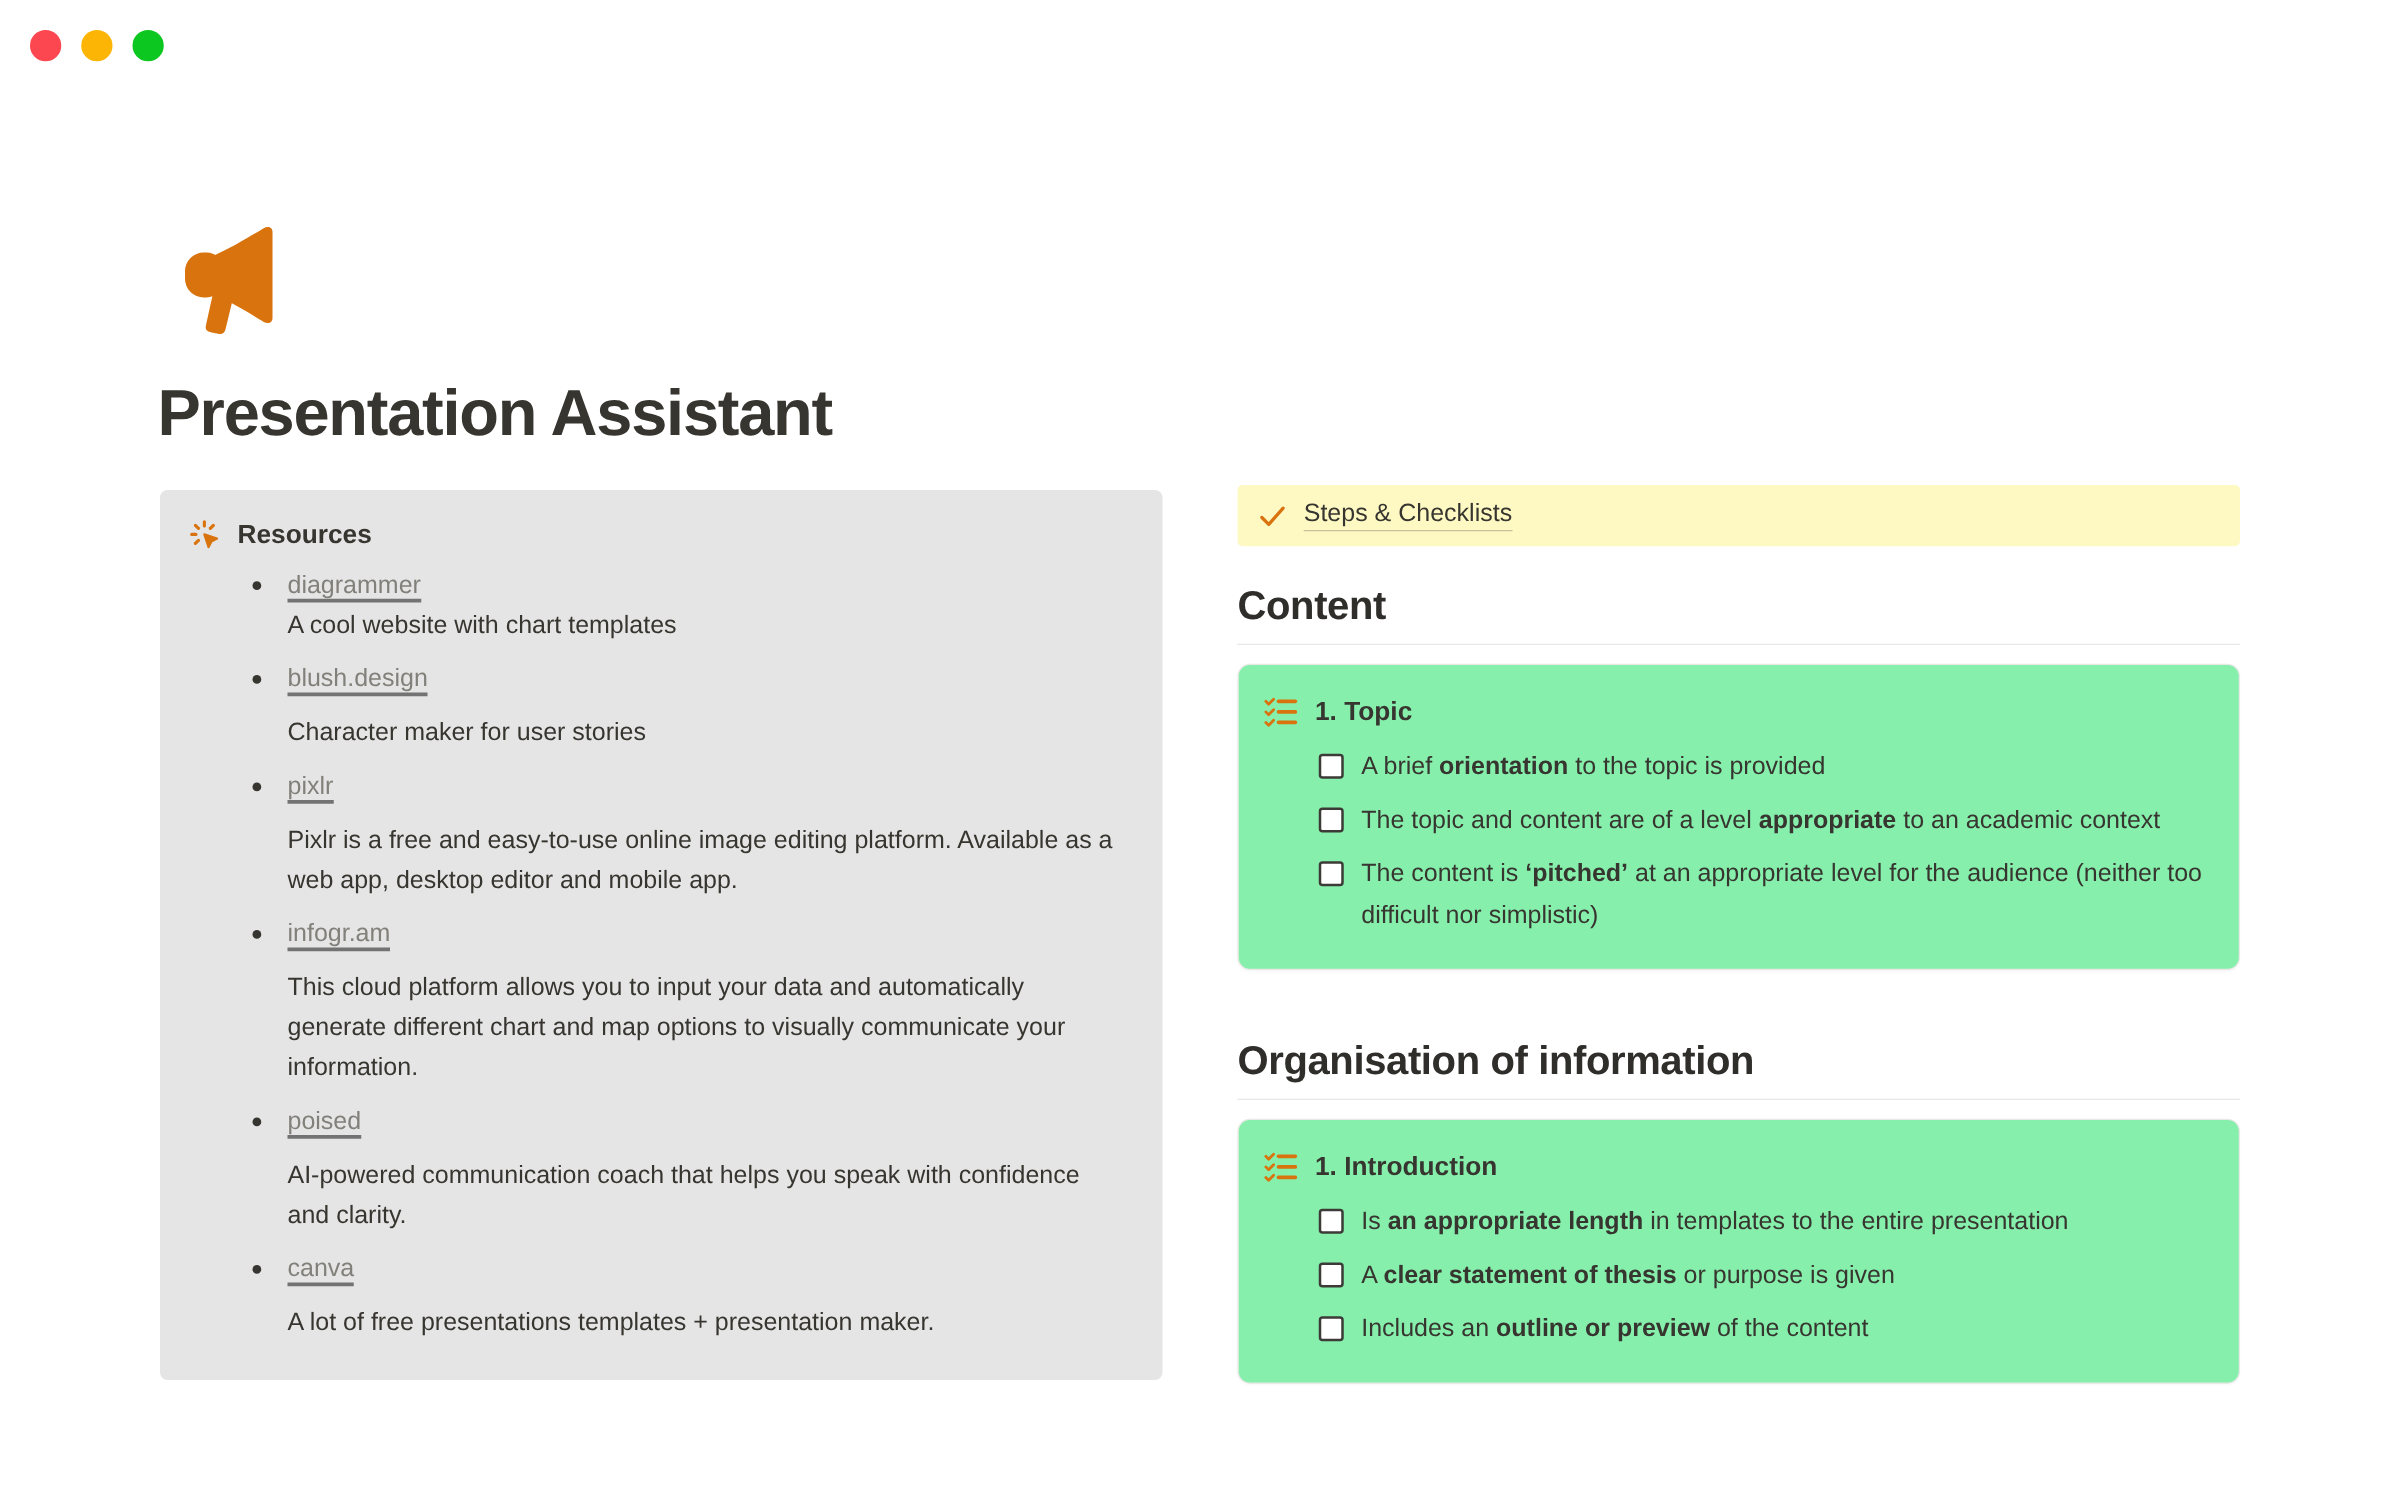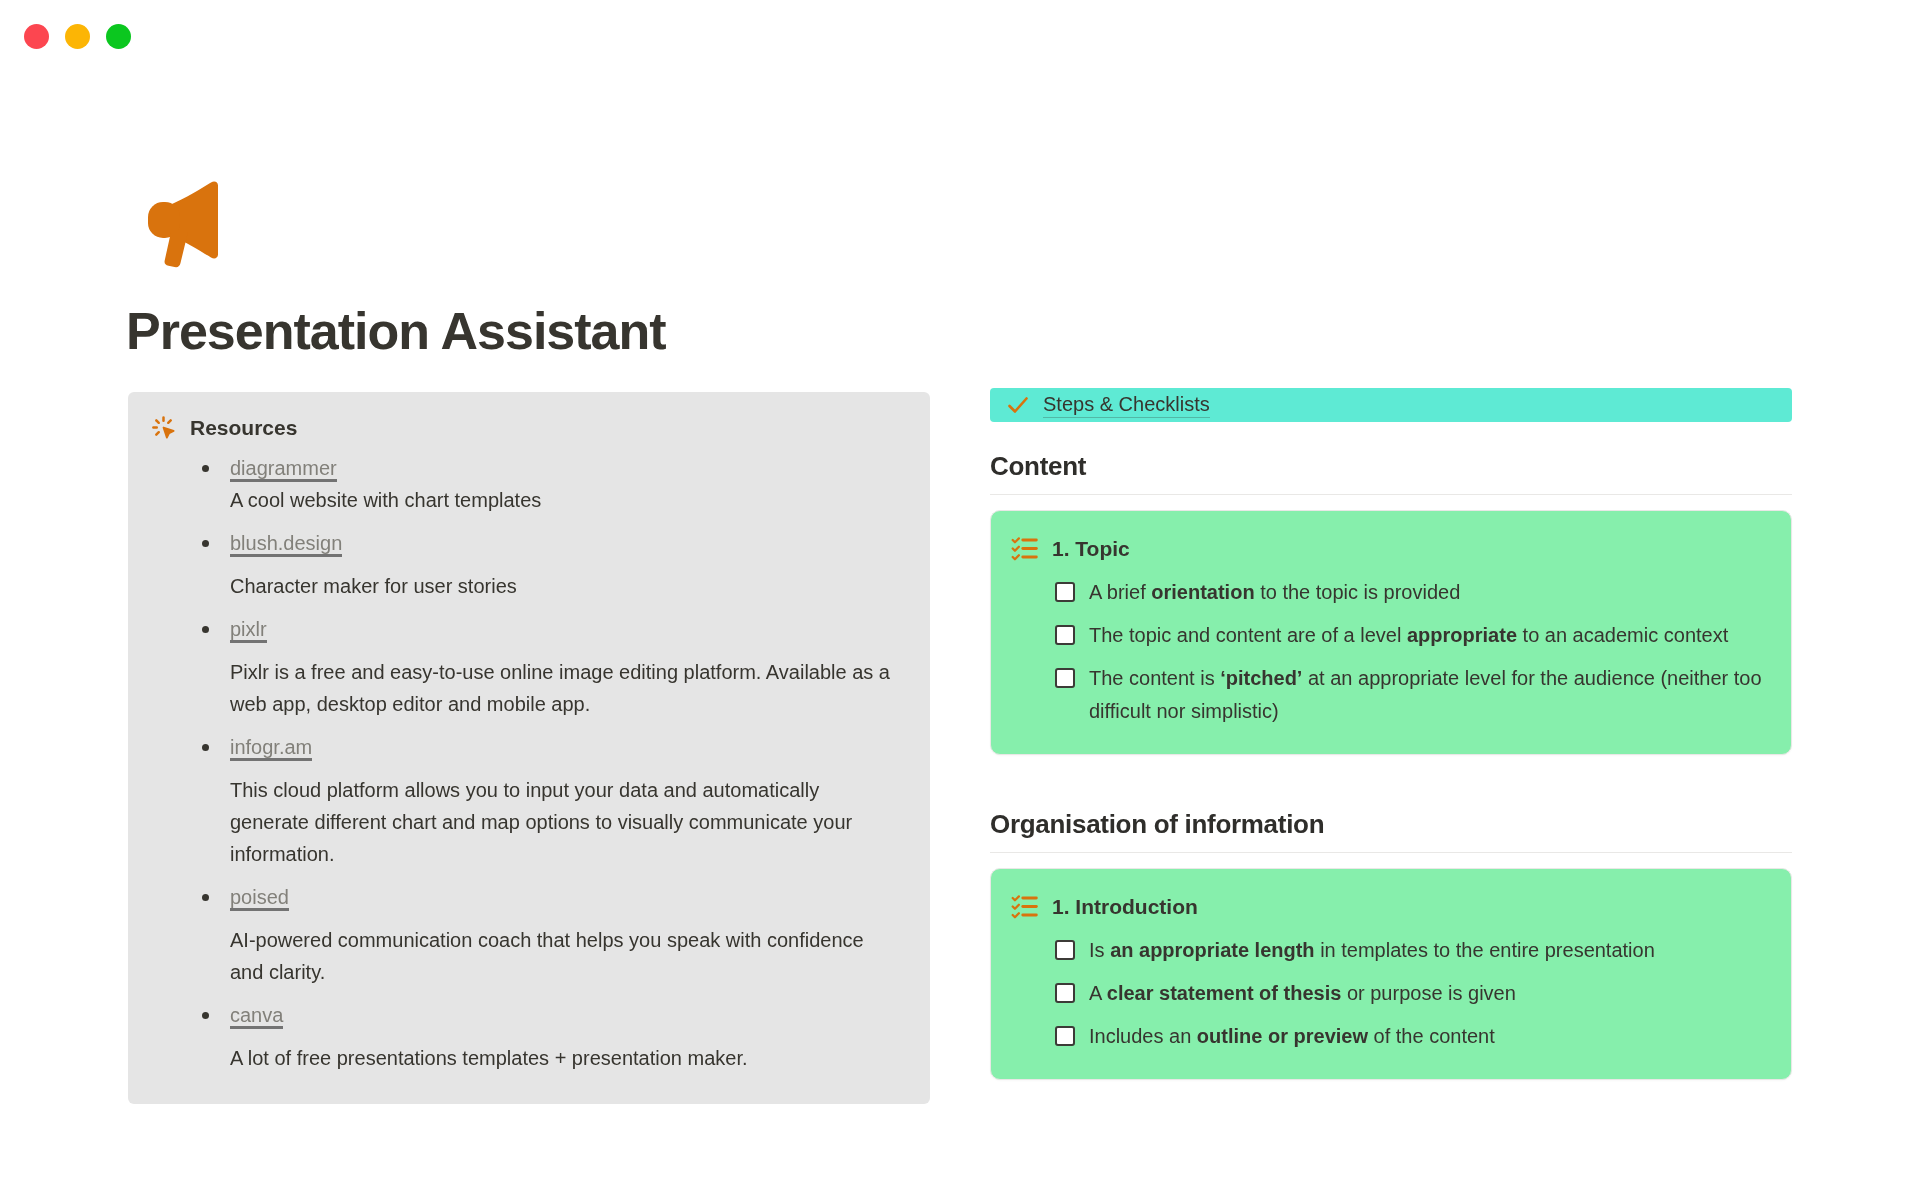--- a/index.html
+++ b/index.html
@@ -46,31 +46,31 @@
   }
   .res-link {
     font-size:20px; line-height:32px; color:#82807a; text-decoration:none;
     border-bottom:3px solid #737373; cursor:pointer;
   }
   .res-desc { font-size:20px; line-height:32px; color:#37352f; margin-top:11px; max-width:690px; }
   .res-item.tight .res-desc { margin-top:0; }
 
   
   .steps-bar {
-    display:flex; align-items:center; height:34px;
-    background:#5eead4; border-radius:4px; padding:0 16px; margin-bottom:29px;
+    display:flex; align-items:center; height:49px;
+    background:#fef9c3; border-radius:4px; padding:0 16px; margin-bottom:29px;
   }
   .steps-bar svg { width:24px; height:24px; margin-right:13px; flex:none; }
   .steps-label {
     font-size:20px; font-weight:500; color:#37352f;
     border-bottom:1px solid rgba(55,53,47,.28); padding-bottom:1px; cursor:pointer;
   }
 
   
-  .section-heading { font-size:26px; font-weight:700; color:#2f2e2b; letter-spacing:-0.3px; }
+  .section-heading { font-size:32px; font-weight:700; color:#2f2e2b; letter-spacing:-0.3px; }
   .divider { border:none; border-top:1px solid #e9e8e6; margin:12px 0 15px 0; }
   .section-heading.second { margin-top:54px; }
 
   
   .card {
     background:#86efac; border:1px solid #e9e8e6; border-radius:10px;
     padding:24px 28px 16px 20px; box-shadow:0 1px 2px rgba(15,15,15,.03);
   }
   .card-head { display:flex; align-items:center; gap:14px; margin-bottom:14px; }
   .card-head svg { width:27px; height:27px; flex:none; }

